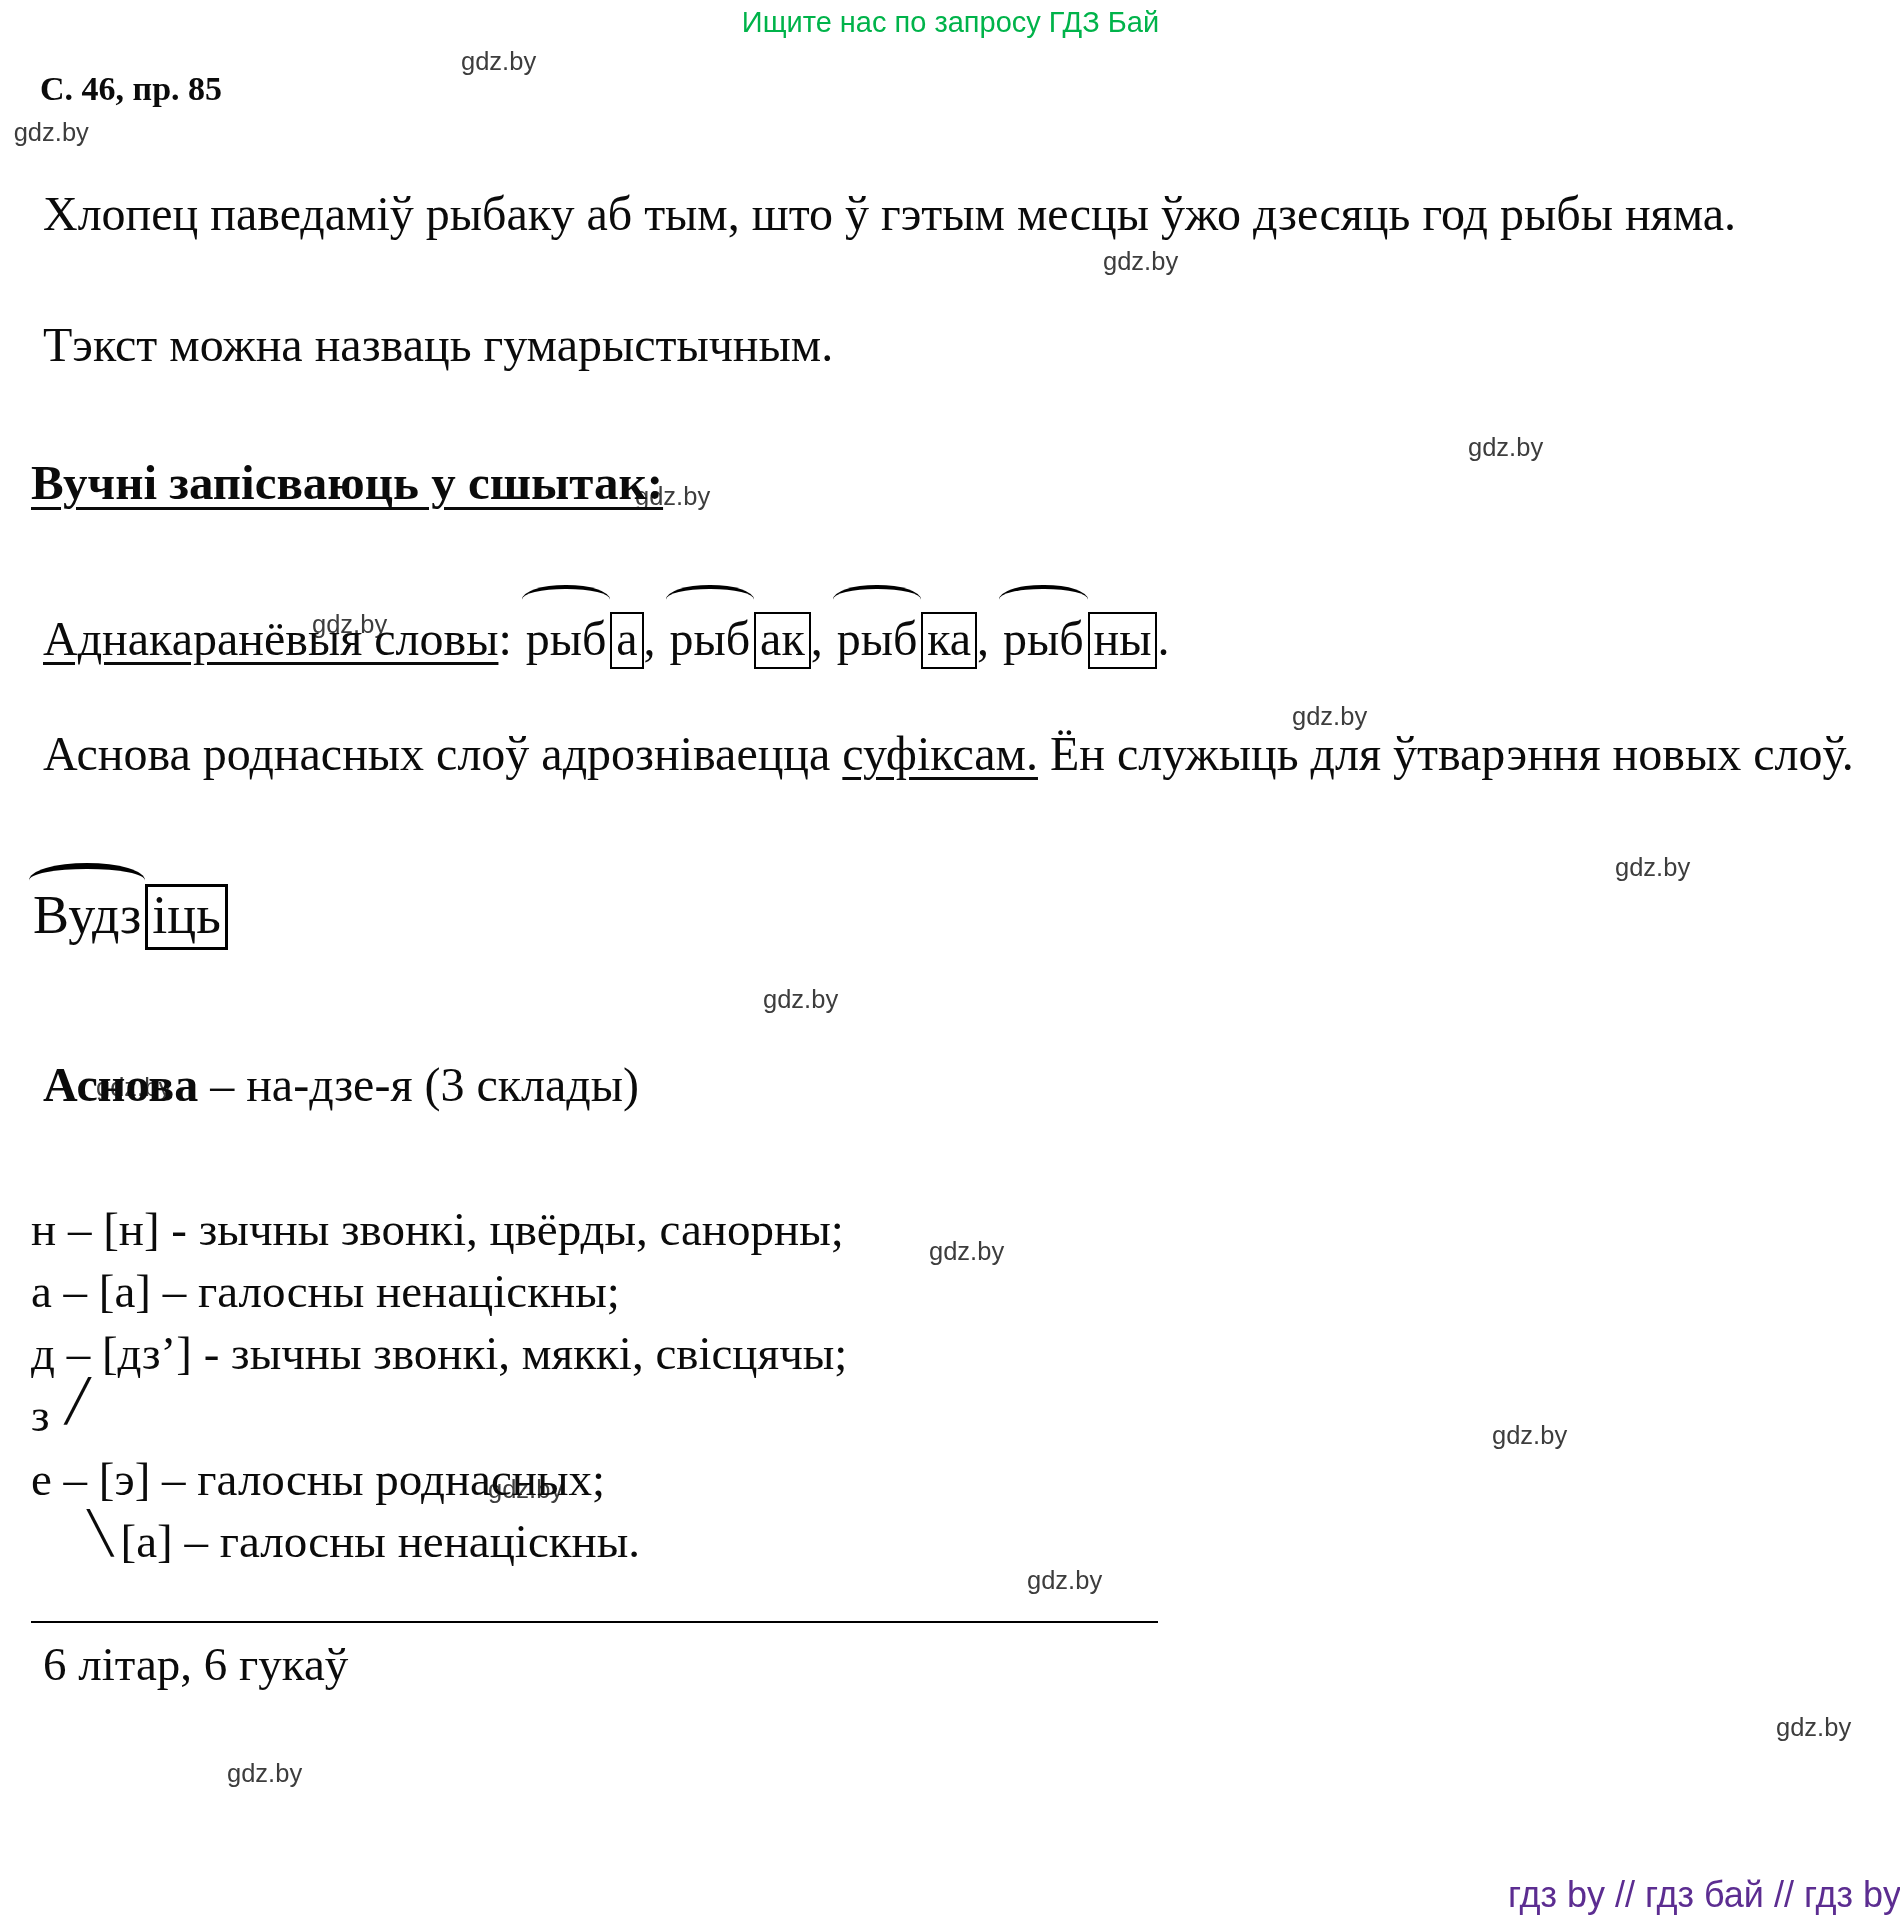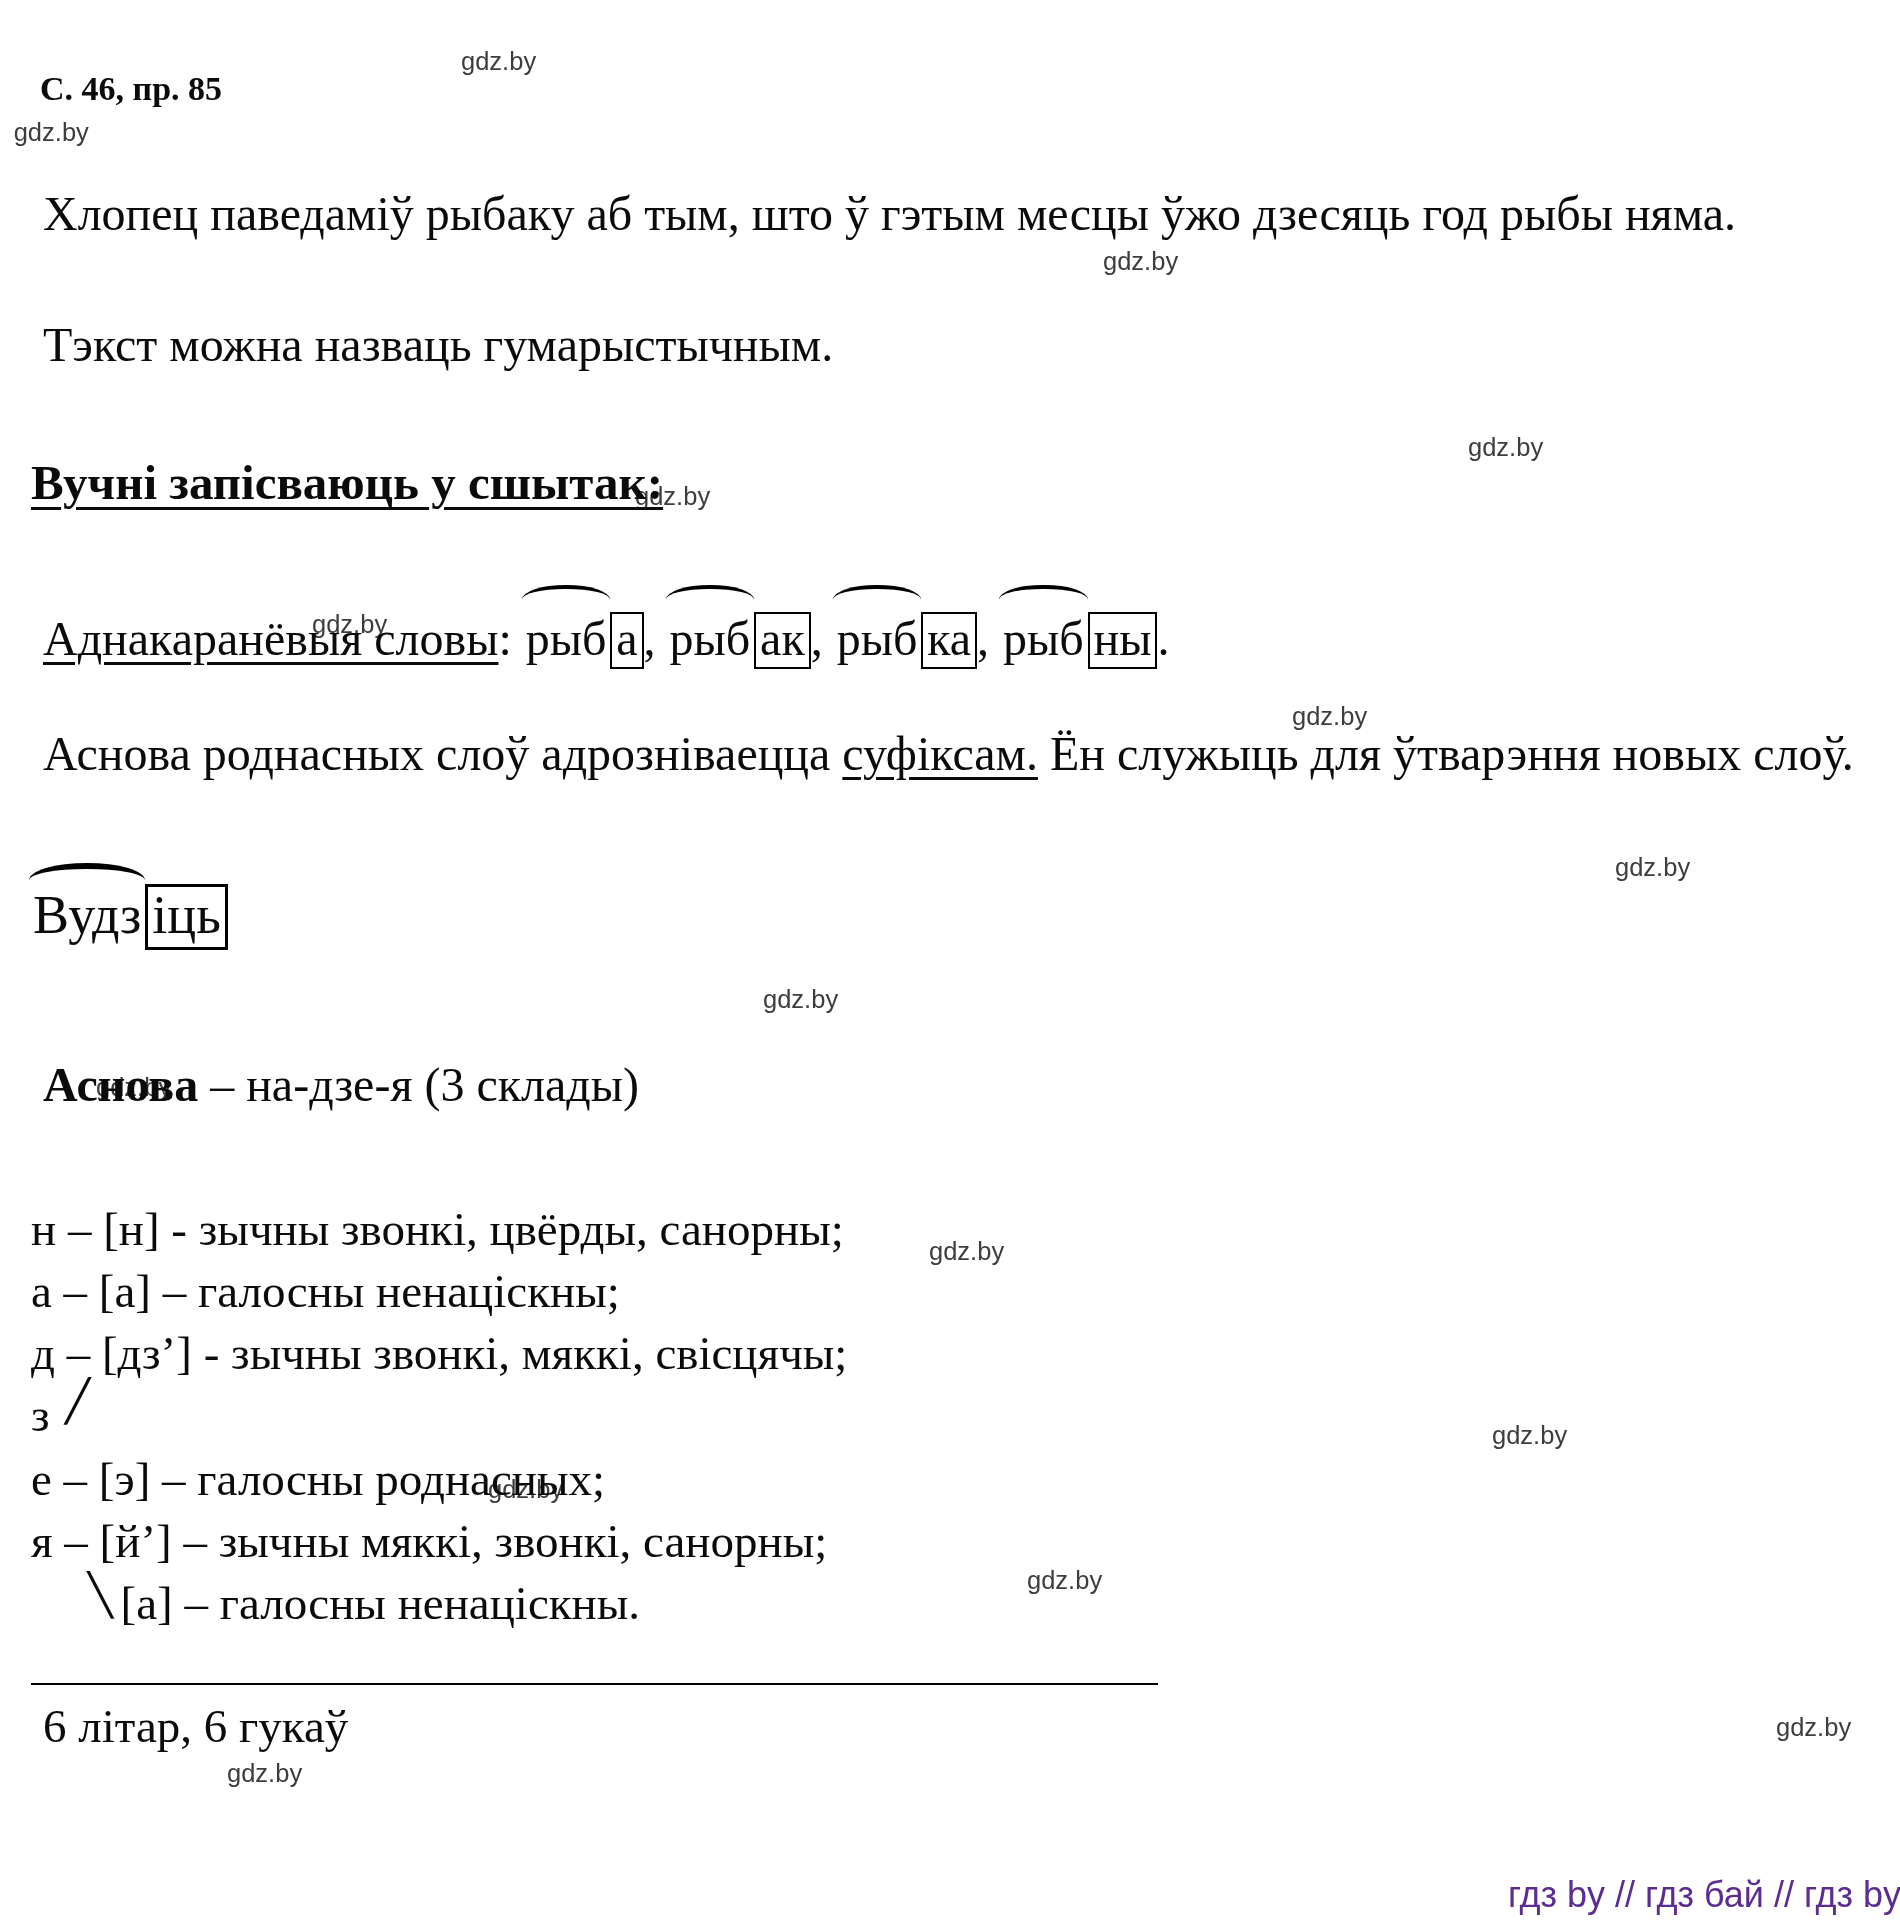--- a/index.html
+++ b/index.html
@@ -88,20 +88,21 @@
     font-family:Liberation Sans, sans-serif;
     font-size:36px;
     color:var(--footer-purple, #5c2d91);
   }
 </style>
 </head>
 <body>
 
 <div class="page">
 
+  <div class="banner">Ищите нас по запросу ГДЗ Бай</div>
 
   <span class="wm" style="left:461px;top:47px">gdz.by</span>
   <span class="wm" style="left:13.7px;top:118px">gdz.by</span>
   <span class="wm" style="left:1103px;top:247px">gdz.by</span>
   <span class="wm" style="left:1468px;top:433px">gdz.by</span>
   <span class="wm" style="left:635px;top:482px">gdz.by</span>
   <span class="wm" style="left:312px;top:610px">gdz.by</span>
   <span class="wm" style="left:1292px;top:702px">gdz.by</span>
   <span class="wm" style="left:1615px;top:853px">gdz.by</span>
   <span class="wm" style="left:763px;top:985px">gdz.by</span>
@@ -144,21 +145,20 @@
     <p class="para nadzeya">
       <b>Аснова</b><span> – на-дзе-я (3 склады)</span>
     </p>
 
     <div class="phonetics">
       <div class="ph-line">н – [н] - зычны звонкі, цвёрды, санорны;</div>
       <div class="ph-line">а – [а] – галосны ненаціскны;</div>
       <div class="ph-line">д – [дз’] - зычны звонкі, мяккі, свісцячы;</div>
       <div class="ph-line"><span>з</span><span class="slash-up">╱</span></div>
       <div class="ph-line">е – [э] – галосны роднасных;</div>
-      <div class="ph-line">я – [й’] – зычны мяккі, звонкі, санорны;</div>
       <div class="ph-line last-line"><span class="slash-down">╲</span><span>[а] – галосны ненаціскны.</span></div>
     </div>
 
     <div class="divider"></div>
 
     <p class="para total">6 літар, 6 гукаў</p>
 
   </div>
 
   <div class="footer">гдз by  //  гдз бай  //  гдз by</div>

